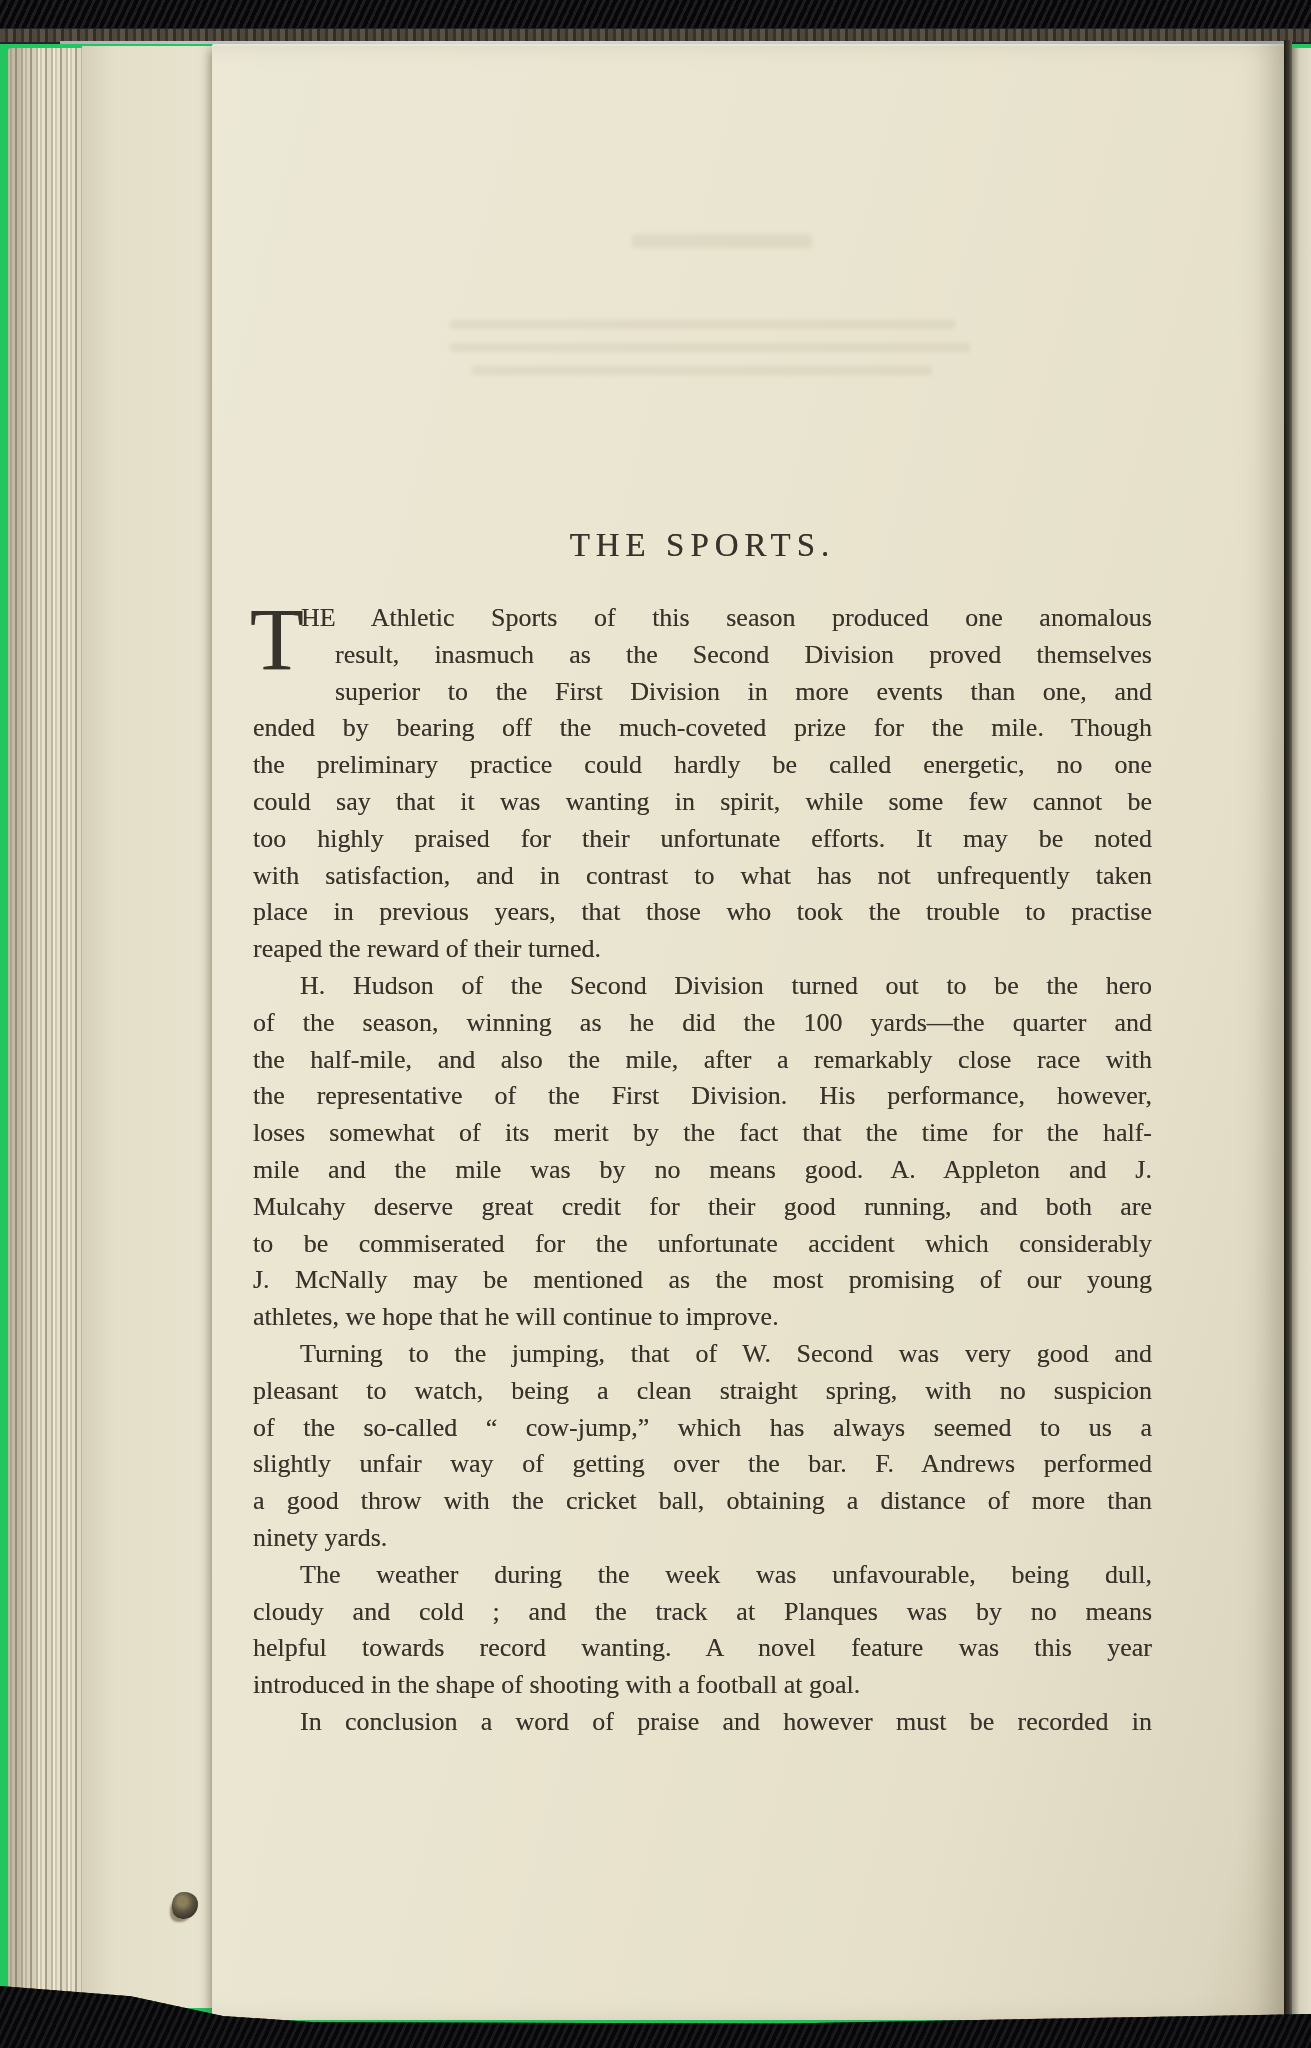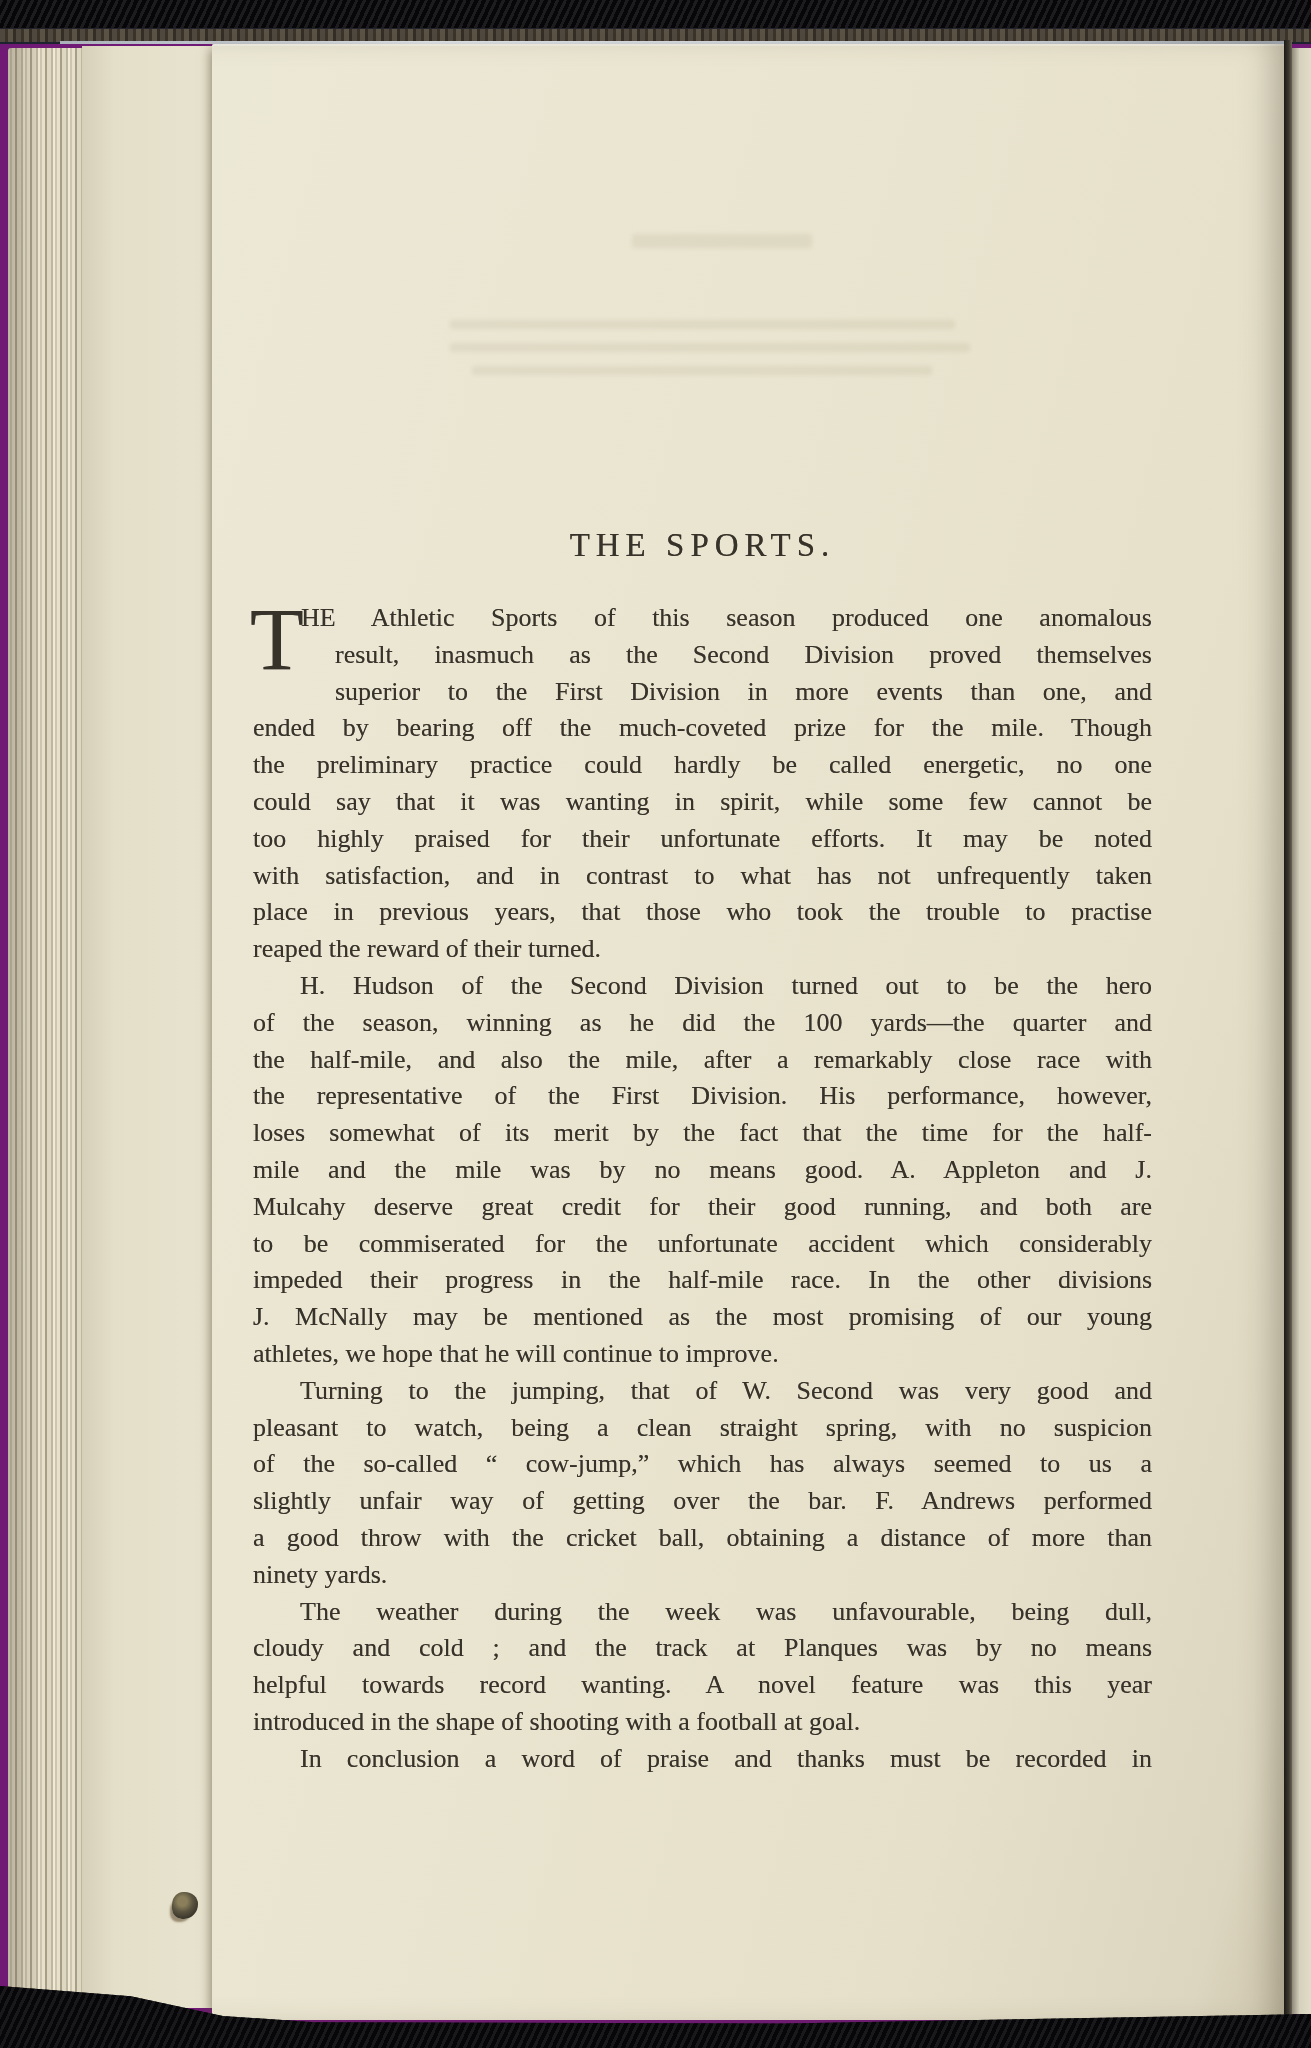--- a/index.html
+++ b/index.html
@@ -1,18 +1,18 @@
 <!DOCTYPE html>
 <html><head>
 <meta charset="utf-8">
 <style>
   html,body{margin:0;padding:0;background:#000;}
   #canvas{
     position:relative;width:1311px;height:2048px;overflow:hidden;
-    background:#701a75;
+    background:#22c55e;
     font-family:"Liberation Serif","DejaVu Serif",serif;
   }
   
   .cloth-top{
     position:absolute;left:0;top:0;width:1311px;height:30px;
     background:#0b0a0c;
     background-image:repeating-linear-gradient(115deg,rgba(44,42,46,.55) 0 3px,rgba(6,6,8,.85) 3px 7px);
   }
   .cover-edge{
     position:absolute;left:0;top:28px;width:1311px;height:13px;
@@ -136,40 +136,39 @@
 
         <div class="para">
           <div class="line ind">H. Hudson of the Second Division turned out to be the hero</div>
           <div class="line">of the season, winning as he did the 100 yards—the quarter and</div>
           <div class="line">the half-mile, and also the mile, after a remarkably close race with</div>
           <div class="line">the representative of the First Division.  His performance, however,</div>
           <div class="line">loses somewhat of its merit by the fact that the time for the half-</div>
           <div class="line">mile and the mile was by no means good.  A. Appleton and J.</div>
           <div class="line">Mulcahy deserve great credit for their good running, and both are</div>
           <div class="line">to be commiserated for the unfortunate accident which considerably</div>
-          <div class="line">impeded their progress in the half-mile race.  In the other divisions</div>
           <div class="line">J. McNally may be mentioned as the most promising of our young</div>
           <div class="line last">athletes, we hope that he will continue to improve.</div>
         </div>
 
         <div class="para">
           <div class="line ind">Turning to the jumping, that of W. Second was very good and</div>
           <div class="line">pleasant to watch, being a clean straight spring, with no suspicion</div>
           <div class="line">of the so-called “ cow-jump,” which has always seemed to us a</div>
           <div class="line">slightly unfair way of getting over the bar.  F. Andrews performed</div>
           <div class="line">a good throw with the cricket ball, obtaining a distance of more than</div>
           <div class="line last">ninety yards.</div>
         </div>
 
         <div class="para">
           <div class="line ind">The weather during the week was unfavourable, being dull,</div>
           <div class="line">cloudy and cold ; and the track at Planques was by no means</div>
           <div class="line">helpful towards record wanting.  A novel feature was this year</div>
           <div class="line last">introduced in the shape of shooting with a football at goal.</div>
-          <div class="line ind">In conclusion a word of praise and thanks must be recorded in</div>
+          <div class="line ind">In conclusion a word of praise and however must be recorded in</div>
         </div>
 
       </div>
     </div>
   </div>
 
   <div class="gutter"></div>
   <div class="next-page-sliver"></div>
 
   <div class="dirt-speck"></div>

